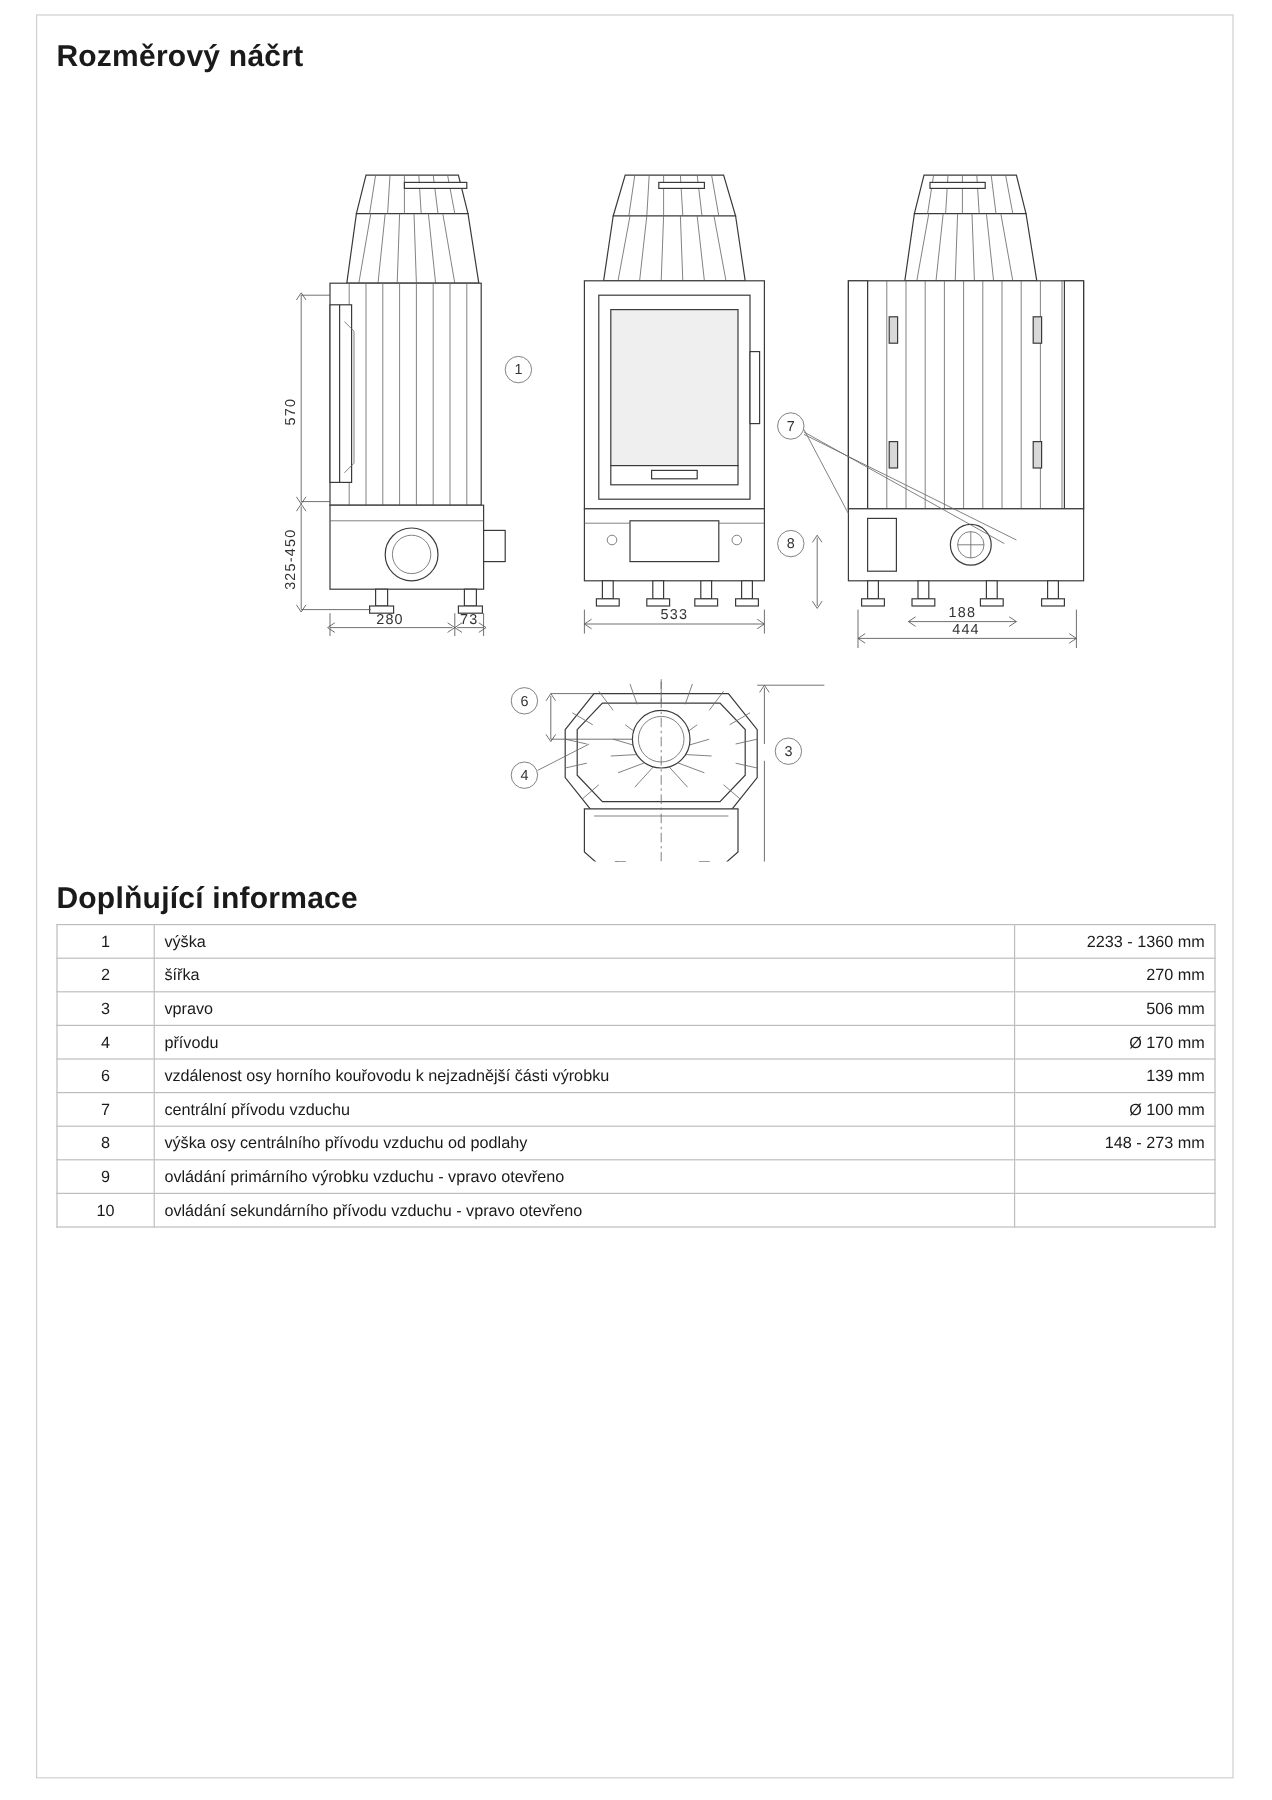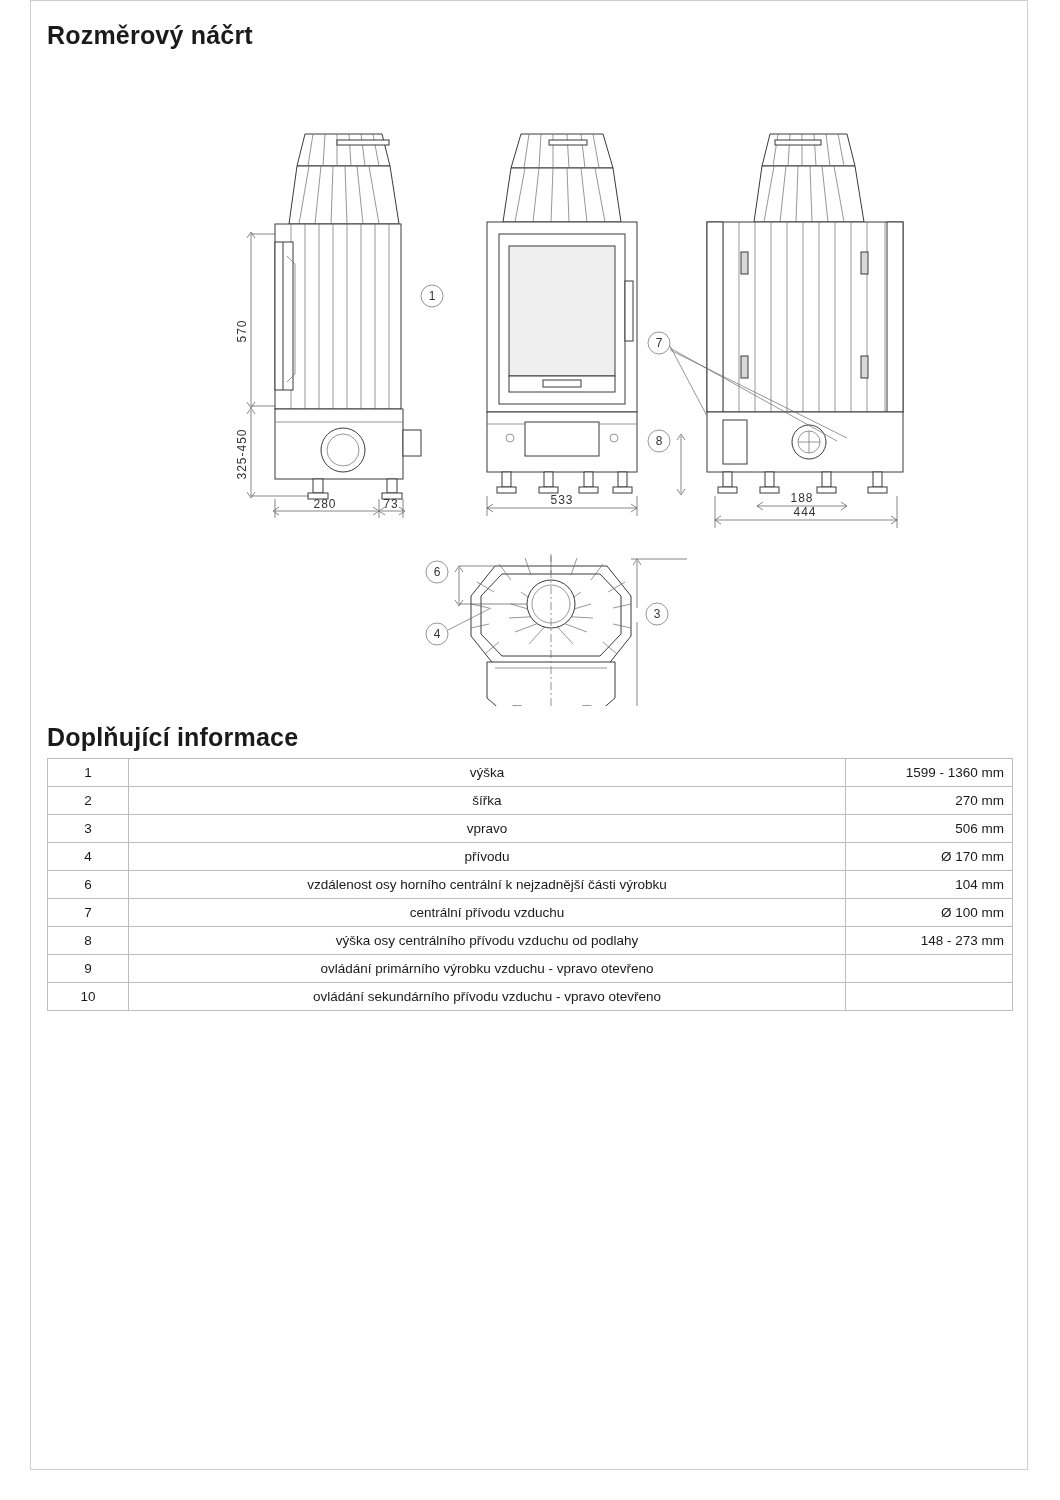--- a/index.html
+++ b/index.html
@@ -11,21 +11,21 @@
     width: 1060px;
     height: 1500px;
     font-family: "Liberation Sans", sans-serif;
     color: #1a1a1a;
     position: relative;
     overflow: hidden;
   }
   .page {
     position: absolute;
     left: 30px;
-    top: 0;
+    top: 12px;
     width: 998px;
     height: 1470px;
     border: 1px solid #cfcfcf;
     background: #fff;
     box-sizing: border-box;
   }
   .content {
     position: absolute;
     left: 16px;
     top: 20px;
@@ -65,21 +65,21 @@
     padding: 4px 8px 5px 8px;
     vertical-align: middle;
     height: 18px;
   }
   table.info td.num {
     width: 64px;
     text-align: center;
     border-left: 1px solid #bdbdbd;
   }
   table.info td.label {
-    text-align: center;
+    text-align: left;
   }
   table.info td.value {
     text-align: right;
     width: 150px;
     white-space: nowrap;
   }
   
   .dimtext {
     font-family: "Liberation Sans", sans-serif;
     font-size: 12px;
@@ -352,41 +352,41 @@
     </div>
   </div>
 
   <div class="info-block">
     <h1 class="section-title second">Doplňující informace</h1>
     <table class="info">
       <tbody>
         <tr>
           <td class="num">1</td>
           <td class="label">výška</td>
-          <td class="value">1599 - 1360 mm</td>
+          <td class="value">2233 - 1360 mm</td>
         </tr>
         <tr>
           <td class="num">2</td>
           <td class="label">šířka</td>
           <td class="value">270 mm</td>
         </tr>
         <tr>
           <td class="num">3</td>
           <td class="label">vpravo</td>
           <td class="value">506 mm</td>
         </tr>
         <tr>
           <td class="num">4</td>
           <td class="label">přívodu</td>
           <td class="value">Ø 170 mm</td>
         </tr>
         <tr>
           <td class="num">6</td>
-          <td class="label">vzdálenost osy horního centrální k nejzadnější části výrobku</td>
-          <td class="value">104 mm</td>
+          <td class="label">vzdálenost osy horního kouřovodu k nejzadnější části výrobku</td>
+          <td class="value">139 mm</td>
         </tr>
         <tr>
           <td class="num">7</td>
           <td class="label">centrální přívodu vzduchu</td>
           <td class="value">Ø 100 mm</td>
         </tr>
         <tr>
           <td class="num">8</td>
           <td class="label">výška osy centrálního přívodu vzduchu od podlahy</td>
           <td class="value">148 - 273 mm</td>

